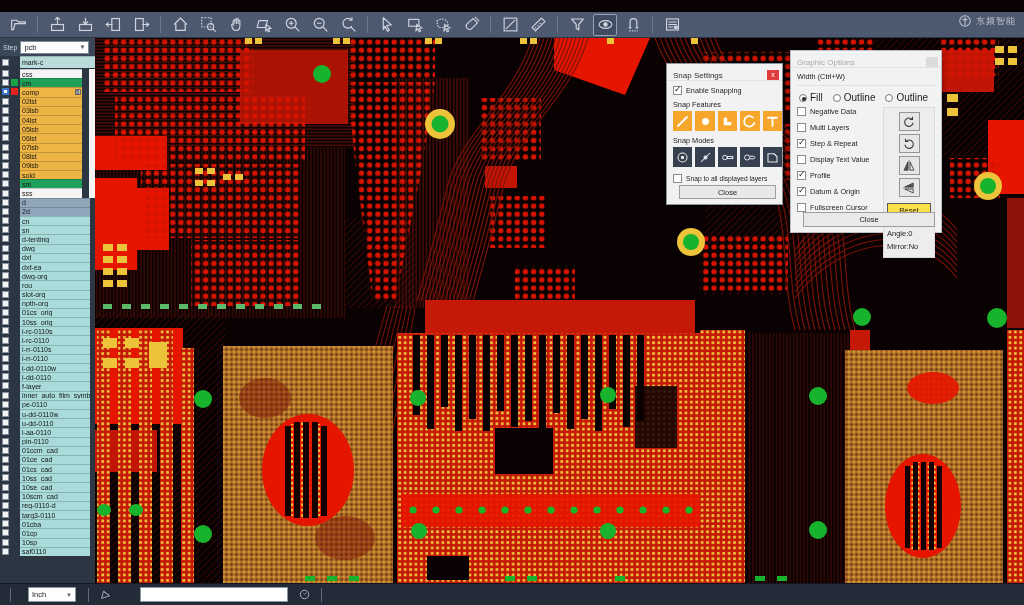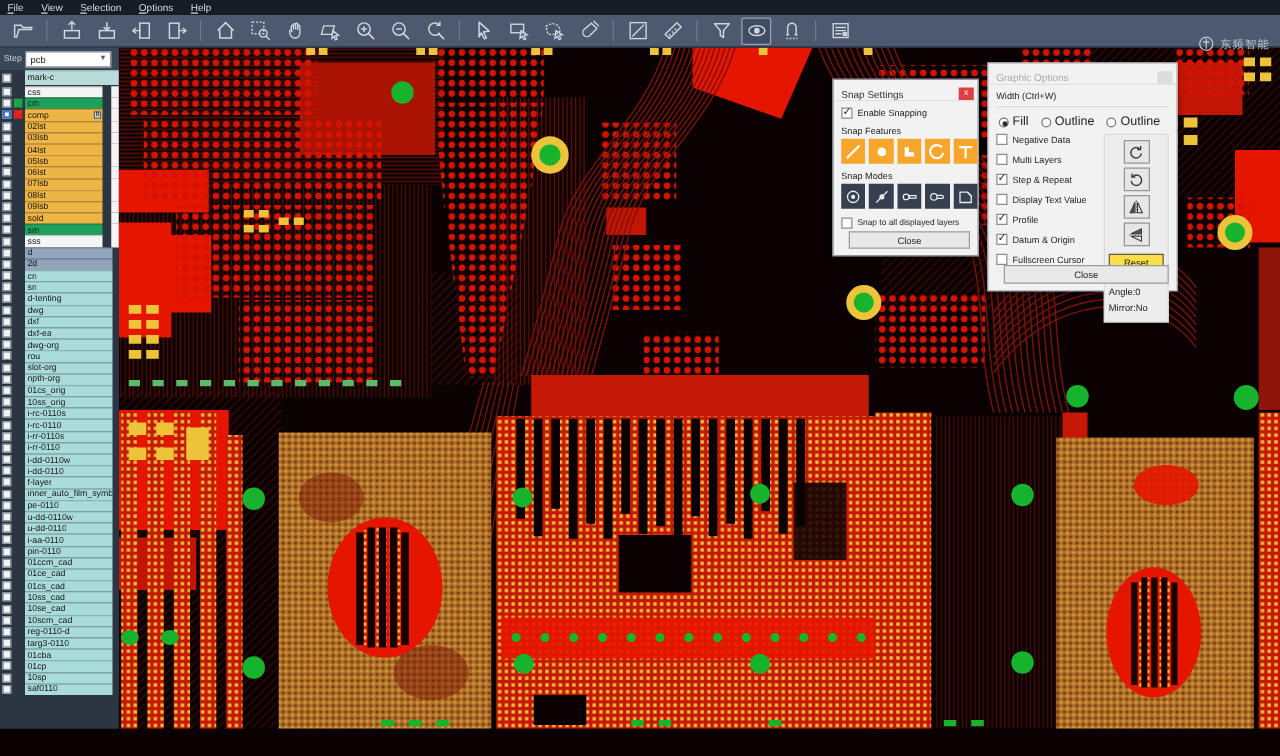--- a/index.html
+++ b/index.html
@@ -8,21 +8,21 @@
   
   #menubar{position:absolute;left:0;top:0;width:1024px;height:12px;background:#161b25;display:flex;align-items:center;gap:14px;padding-left:6px;z-index:30;}
   .menu-item{font-size:8px;color:#d7dce4;cursor:default;}
   .menu-item u{text-decoration:underline;}
   
   #toolbar{position:absolute;left:0;top:12px;width:1024px;height:26px;background:#4c596f;display:flex;align-items:center;padding-left:4px;z-index:30;border-bottom:1px solid #2c3545;}
   .tbtn{width:24px;height:22px;display:flex;align-items:center;justify-content:center;border:1px solid transparent;border-radius:2px;margin:0 2px;}
   .tbtn svg{width:17px;height:17px;}
   .tbtn.active{border:1px solid #97a1b3;background:#3f4c62;}
   .tsep{width:1px;height:17px;background:#6b7checked;background:#6b788c;margin:0 5px;}
-  #brand{position:absolute;right:8px;top:28px;display:flex;align-items:center;gap:4px;z-index:31;}
+  #brand{position:absolute;right:8px;top:14px;display:flex;align-items:center;gap:4px;z-index:31;}
   #brand svg{width:14px;height:14px;}
   #brand span{font-size:9px;color:#bcc4cf;letter-spacing:1px;}
   
   #sidebar{position:absolute;left:0;top:38px;width:95px;height:545px;background:#2c3643;z-index:20;}
   #steprow{position:absolute;left:0;top:0;width:95px;height:18px;background:#3a4757;display:flex;align-items:center;}
   #steprow .lbl{font-size:7px;color:#cdd5e0;margin-left:3px;}
   #stepsel{margin-left:3px;width:69px;height:13px;background:#fdfdfd;border:1px solid #7e8losing;border:1px solid #7e8a9b;display:flex;align-items:center;justify-content:space-between;padding:0 3px;}
   #stepsel .val{font-size:7.5px;color:#222;}
   #stepsel .chev{font-size:6px;color:#555;}
   #layers{position:absolute;left:0;top:18px;width:95px;height:502px;display:flex;flex-direction:column;background:#2c3643;}
@@ -622,27 +622,20 @@
         <circle cx="513" cy="493" r="8" fill="#17b32c"></circle>
     <circle cx="767" cy="279" r="9" fill="#17b32c"></circle>
         <circle cx="902" cy="280" r="10" fill="#17b32c"></circle>
     <circle cx="723" cy="358" r="9" fill="#17b32c"></circle>
         <circle cx="723" cy="492" r="9" fill="#17b32c"></circle>
     <ellipse cx="9" cy="472" rx="7" ry="6" fill="#17b32c"></ellipse>
         <ellipse cx="41" cy="472" rx="7" ry="6" fill="#17b32c"></ellipse>
   </g>
 </svg>
 
-<div id="menubar">
-      <span class="menu-item"><u>F</u>ile</span>
-      <span class="menu-item"><u>V</u>iew</span>
-      <span class="menu-item"><u>S</u>election</span>
-      <span class="menu-item"><u>O</u>ptions</span>
-      <span class="menu-item"><u>H</u>elp</span>
-    </div>
 
 <div id="toolbar">
       <div class="tbtn">
         <svg>
           <use href="#i-open-file"></use>
         </svg>
       </div>
       <div class="tsep"></div>
       <div class="tbtn">
         <svg>
@@ -1161,20 +1154,40 @@
         <div class="lrow">
           <span class="cb"></span>
           <span class="swatch"></span>
           <div class="lbar row-teal" style="width: 70px;">
             <span class="txt">saf0110</span>
           </div>
         </div>
       </div>
 </div>
 
+<div id="bottombar">
+  <div class="bsep" style="margin-left:10px"></div>
+  <div id="unitsel">
+    <span class="val">Inch</span>
+    <span class="chev">▼</span>
+  </div>
+  <div class="bsep"></div>
+  <div class="bicon">
+        <svg>
+          <use href="#b-sketch-note-icon"></use>
+        </svg>
+      </div>
+  <input id="cmdinput" value="" style="">
+  <div class="bicon">
+        <svg>
+          <use href="#b-refresh-icon"></use>
+        </svg>
+      </div>
+  <div class="bsep"></div>
+</div>
 
 <div id="snapdlg" class="dlg">
   <div class="dlg-title">
     <span class="t">Snap Settings</span>
     <span class="closebtn">x</span>
   </div>
   <div class="chkrow">
     <span class="chk on" id="snap-enable-chk"></span>
     <span class="chklbl">Enable Snapping</span>
   </div>

